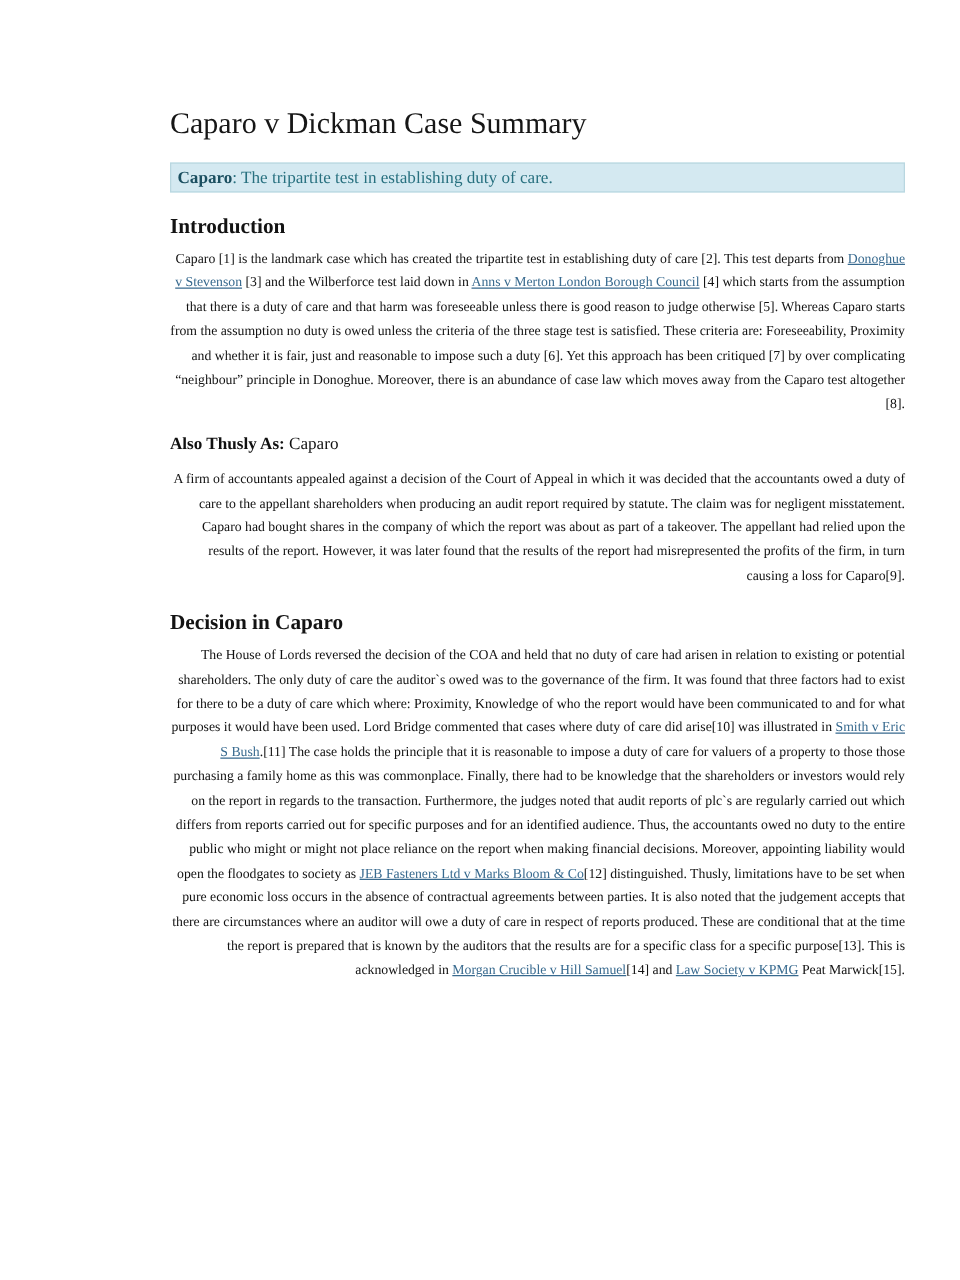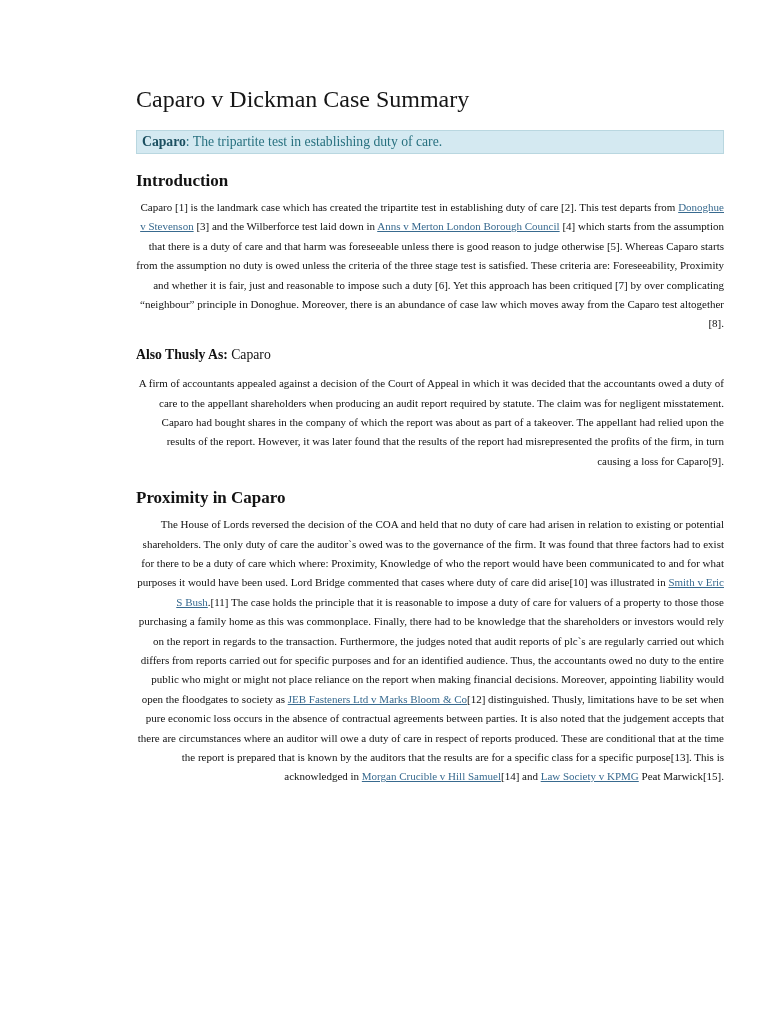--- a/index.html
+++ b/index.html
@@ -81,17 +81,17 @@
 
   <h2 class="section-heading">Introduction</h2>
 
   <p class="body-para"><span>Caparo [1] is the landmark case which has created the tripartite test in establishing duty of care [2]. This test departs from </span><a class="doc-link">Donoghue v Stevenson</a><span> [3] and the Wilberforce test laid down in </span><a class="doc-link">Anns v Merton London Borough Council</a><span> [4] which starts from the assumption that there is a duty of care and that harm was foreseeable unless there is good reason to judge otherwise [5]. Whereas Caparo starts from the assumption no duty is owed unless the criteria of the three stage test is satisfied. These criteria are: Foreseeability, Proximity and whether it is fair, just and reasonable to impose such a duty [6]. Yet this approach has been critiqued [7] by over complicating “neighbour” principle in Donoghue. Moreover, there is an abundance of case law which moves away from the Caparo test altogether [8].</span></p>
 
   <p class="aka-line"><span class="aka-label">Also Thusly As:</span><span> Caparo</span></p>
 
 
   <p class="body-para">A firm of accountants appealed against a decision of the Court of Appeal in which it was decided that the accountants owed a duty of care to the appellant shareholders when producing an audit report required by statute. The claim was for negligent misstatement. Caparo had bought shares in the company of which the report was about as part of a takeover. The appellant had relied upon the results of the report. However, it was later found that the results of the report had misrepresented the profits of the firm, in turn causing a loss for Caparo[9].</p>
 
-  <h2 class="section-heading">Proximity in Caparo</h2>
+  <h2 class="section-heading">Decision in Caparo</h2>
 
   <p class="body-para"><span>The House of Lords reversed the decision of the COA and held that no duty of care had arisen in relation to existing or potential shareholders. The only duty of care the auditor`s owed was to the governance of the firm. It was found that three factors had to exist for there to be a duty of care which where: Proximity, Knowledge of who the report would have been communicated to and for what purposes it would have been used. Lord Bridge commented that cases where duty of care did arise[10] was illustrated in </span><a class="doc-link">Smith v Eric S Bush</a><span>.[11] The case holds the principle that it is reasonable to impose a duty of care for valuers of a property to those those purchasing a family home as this was commonplace. Finally, there had to be knowledge that the shareholders or investors would rely on the report in regards to the transaction. Furthermore, the judges noted that audit reports of plc`s are regularly carried out which differs from reports carried out for specific purposes and for an identified audience. Thus, the accountants owed no duty to the entire public who might or might not place reliance on the report when making financial decisions. Moreover, appointing liability would open the floodgates to society as </span><a class="doc-link">JEB Fasteners Ltd v Marks Bloom &amp; Co</a><span>[12] distinguished. Thusly, limitations have to be set when pure economic loss occurs in the absence of contractual agreements between parties. It is also noted that the judgement accepts that there are circumstances where an auditor will owe a duty of care in respect of reports produced. These are conditional that at the time the report is prepared that is known by the auditors that the results are for a specific class for a specific purpose[13]. This is acknowledged in </span><a class="doc-link">Morgan Crucible v Hill Samuel</a><span>[14] and </span><a class="doc-link">Law Society v KPMG</a><span> Peat Marwick[15].</span></p>
 
 </div>
 
 </body></html>

